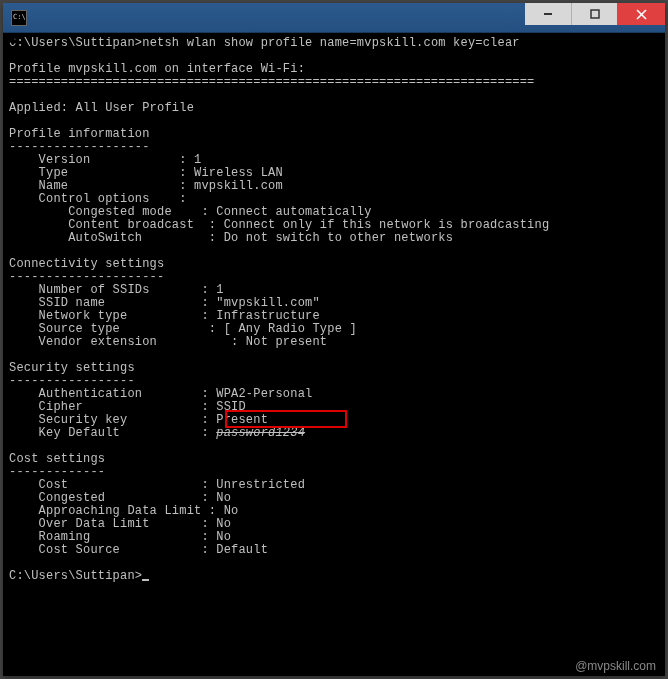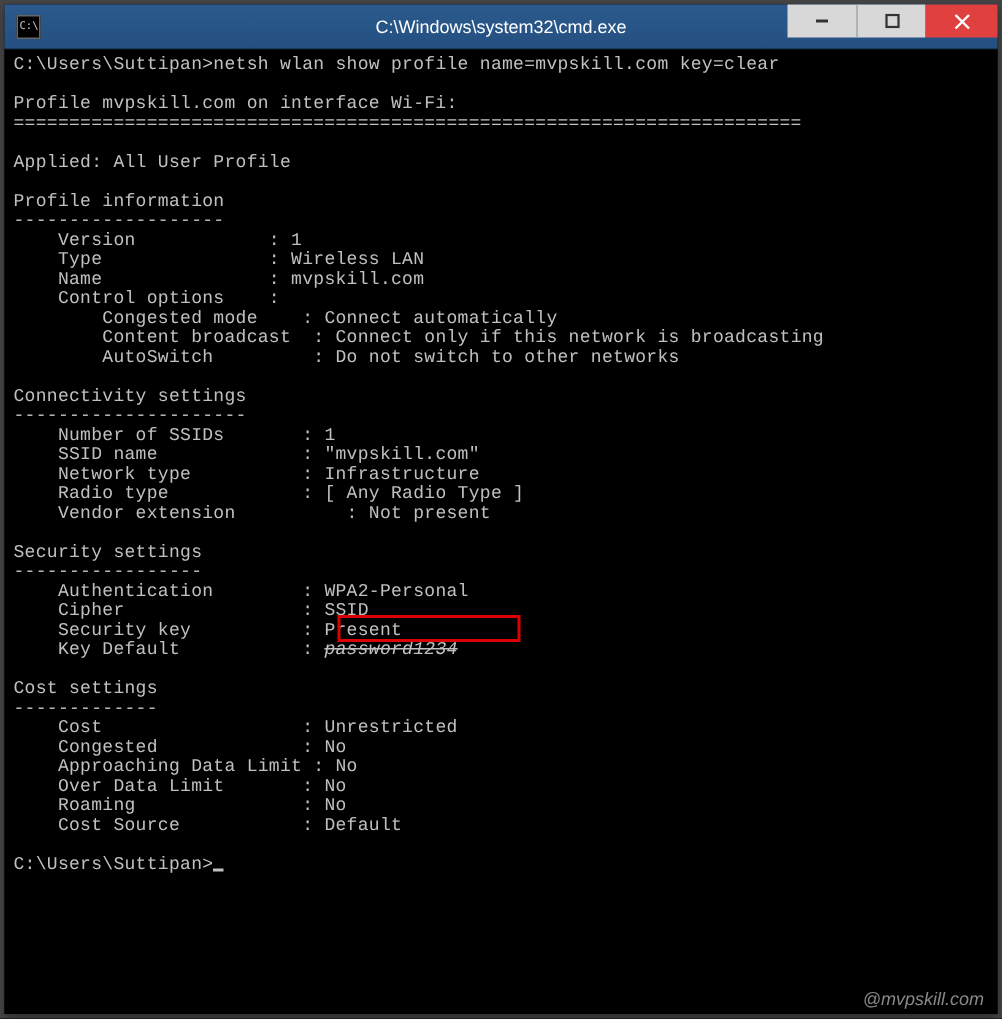--- a/index.html
+++ b/index.html
@@ -8,33 +8,32 @@
     .titlebar { height: 30px; background: linear-gradient(#2d5a8e, #235080); display: flex; align-items: center; position: relative; border-bottom: 1px solid #1a3a5a; }
     .title-text { position: absolute; left: 50%; transform: translateX(-50%); color: #fff; font-family: 'Segoe UI', Tahoma, sans-serif; font-size: 12px; }
     .app-icon { width: 16px; height: 16px; margin-left: 8px; background: #000; border: 1px solid #666; position: relative; }
     .app-icon::after { content: "C:\\"; color: #ccc; font-size: 7px; position: absolute; top: 2px; left: 1px; font-family: monospace; }
     .win-controls { position: absolute; right: 0; top: 0; display: flex; height: 22px; }
     .win-btn { width: 46px; height: 22px; display: flex; align-items: center; justify-content: center; font-family: 'Segoe UI Symbol', sans-serif; font-size: 11px; color: #000; }
     .win-min { background: #d8d8d8; }
     .win-max { background: #d8d8d8; border-left: 1px solid #b0b0b0; }
     .win-close { background: #e04040; color: #fff; font-size: 13px; width: 48px; }
     .win-min svg, .win-max svg, .win-close svg { pointer-events:none; }
-    .terminal { background: #000; color: #c0c0c0; font-size: 12px; line-height: 13px; padding: 4px 6px; white-space: pre; font-family: 'Consolas','Courier New',monospace; letter-spacing: 0.2px; height: calc(100% - 30px); overflow: hidden; position: relative; }
+    .terminal { background: #000; color: #c0c0c0; font-size: 12px; line-height: 13px; padding: 4px 6px; white-space: pre; font-family: 'Consolas','Courier New',monospace; letter-spacing: 0.2px; height: calc(100% - 30px); overflow: hidden; position: relative; border-radius: 29px; }
     .red-box { position: absolute; border: 2px solid #d00; pointer-events: none; }
     .strike { text-decoration: line-through; font-style: italic; }
-    .watermark { position: absolute; right: 12px; bottom: 6px; color: #888; font-family: 'Segoe UI', sans-serif; font-size: 12px; font-style: italic; }
+    .watermark { position: absolute; right: 12px; bottom: 6px; color: #888; font-family: 'Segoe UI', sans-serif; font-size: 12px; }
     .cursor-blink { display: inline-block; width: 7px; height: 2px; background: #c0c0c0; vertical-align: baseline; position: relative; top: 2px; }
   </style>
 </head>
 <body>
 
 <div class="outer-frame">
   <div class="titlebar">
     <div class="app-icon"></div>
-    <div class="title-text">C:\Windows\system32\cmd.exe</div>
     <div class="win-controls">
       <div class="win-btn win-min">
         <svg width="10" height="10">
             <line x1="1" y1="5" x2="9" y2="5" stroke="#333" stroke-width="2"></line>
           </svg>
       </div>
       <div class="win-btn win-max">
         <svg width="10" height="10">
             <rect x="1" y="1" width="8" height="8" fill="none" stroke="#333" stroke-width="1.5"></rect>
           </svg>
@@ -63,21 +62,21 @@
 <span>    Control options</span>    :
 <span>        Congested mode</span>    : <span>Connect automatically</span>
 <span>        Content broadcast</span>  : <span>Connect only if this network is broadcasting</span>
 <span>        AutoSwitch</span>         : <span>Do not switch to other networks</span>
 
 <span>Connectivity settings</span>
 <span>---------------------</span>
 <span>    Number of SSIDs</span>       : <span>1</span>
 <span>    SSID name</span>             : <span>"mvpskill.com"</span>
 <span>    Network type</span>          : <span>Infrastructure</span>
-<span>    Radio type</span>            : <span>[ Any Radio Type ]</span>
+<span>    Source type</span>            : <span>[ Any Radio Type ]</span>
 <span>    Vendor extension</span>          : <span>Not present</span>
 
 <span>Security settings</span>
 <span>-----------------</span>
 <span>    Authentication</span>        : <span>WPA2-Personal</span>
 <span>    Cipher</span>                : <span>SSID</span>
 <span>    Security key</span>          : <span>Present</span>
 <span>    Key Default</span>           : <span class="strike">password1234</span>
 
 <span>Cost settings</span>

